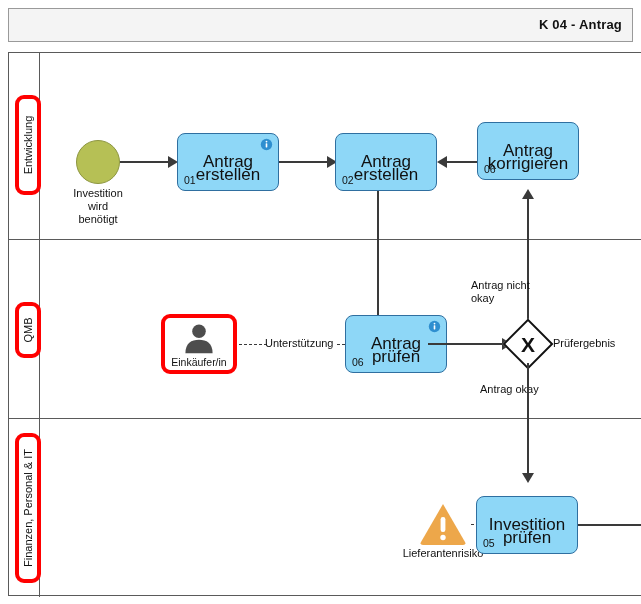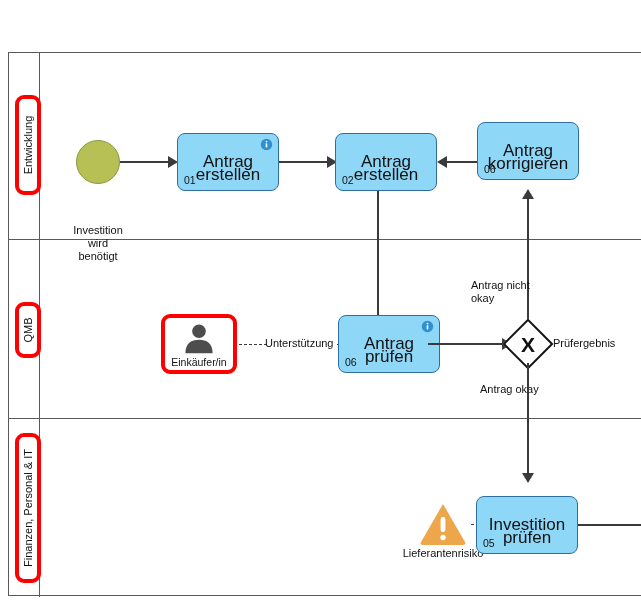--- a/index.html
+++ b/index.html
@@ -264,20 +264,23 @@
     text-align: center;
     font-size: 11px;
     color: #111111;
   }
 </style>
 </head>
 <body>
 
 <div id="app">
 
+  <div class="titlebar">
+    <div class="titlebar-text">K 04 - Antrag</div>
+  </div>
 
   <div class="pool">
 
     <div class="lane-sep-vert"></div>
 
     <div class="lane-div" style="top:186px;"></div>
     <div class="lane-div" style="top:365px;"></div>
 
     <div class="lane-label hl-red" style="top:42px; height:100px;">
       <span>Entwicklung</span>
@@ -285,21 +288,21 @@
 
     <div class="lane-label hl-red" style="top:249px; height:56px;">
       <span>QMB</span>
     </div>
 
     <div class="lane-label hl-red" style="top:380px; height:150px;">
       <span>Finanzen, Personal &amp; IT</span>
     </div>
 
     <div class="start-ev" style="left:67px; top:87px;"></div>
-    <div class="start-label" style="left:34px; top:134px;margin-top:37px;">
+    <div class="start-label" style="left:34px; top:134px;">
       <div>Investition</div>
       <div>wird</div>
       <div>benötigt</div>
     </div>
 
     <div class="conn conn-h" style="left:111px; top:108px; width:50px;"></div>
     <div class="arrow arrow-r" style="left:159px; top:103px;"></div>
 
     <div class="task" style="left:168px; top:80px;">
       <svg class="info-icon" viewBox="0 0 16 16">
@@ -343,21 +346,21 @@
         <circle cx="20" cy="12" r="8" fill="#4d4d4d"></circle>
         <path d="M4 38 C4 26 11 22 20 22 C29 22 36 26 36 38 Z" fill="#4d4d4d"></path>
       </svg>
       <div class="role-label">Einkäufer/in</div>
     </div>
 
     <div class="assoc" style="left:230px; top:291px; width:28px;"></div>
     <div class="flow-label" style="left:256px; top:284px; width:74px;">Unterstützung</div>
     <div class="assoc" style="left:328px; top:291px; width:28px;"></div>
 
-    <div class="task" style="left:329px; top:262px;">
+    <div class="task" style="left:336px; top:262px;">
       <svg class="info-icon" viewBox="0 0 16 16">
         <circle cx="8" cy="8" r="7" fill="#2f8fd0"></circle>
         <circle cx="8" cy="4.4" r="1.1" fill="#ffffff"></circle>
         <rect x="7" y="6.4" width="2" height="5.4" rx="0.6" fill="#ffffff"></rect>
       </svg>
       <div class="task-title">Antrag prüfen</div>
       <div class="task-num">06</div>
     </div>
 
     <div class="conn conn-h" style="left:419px; top:290px; width:76px;"></div>

